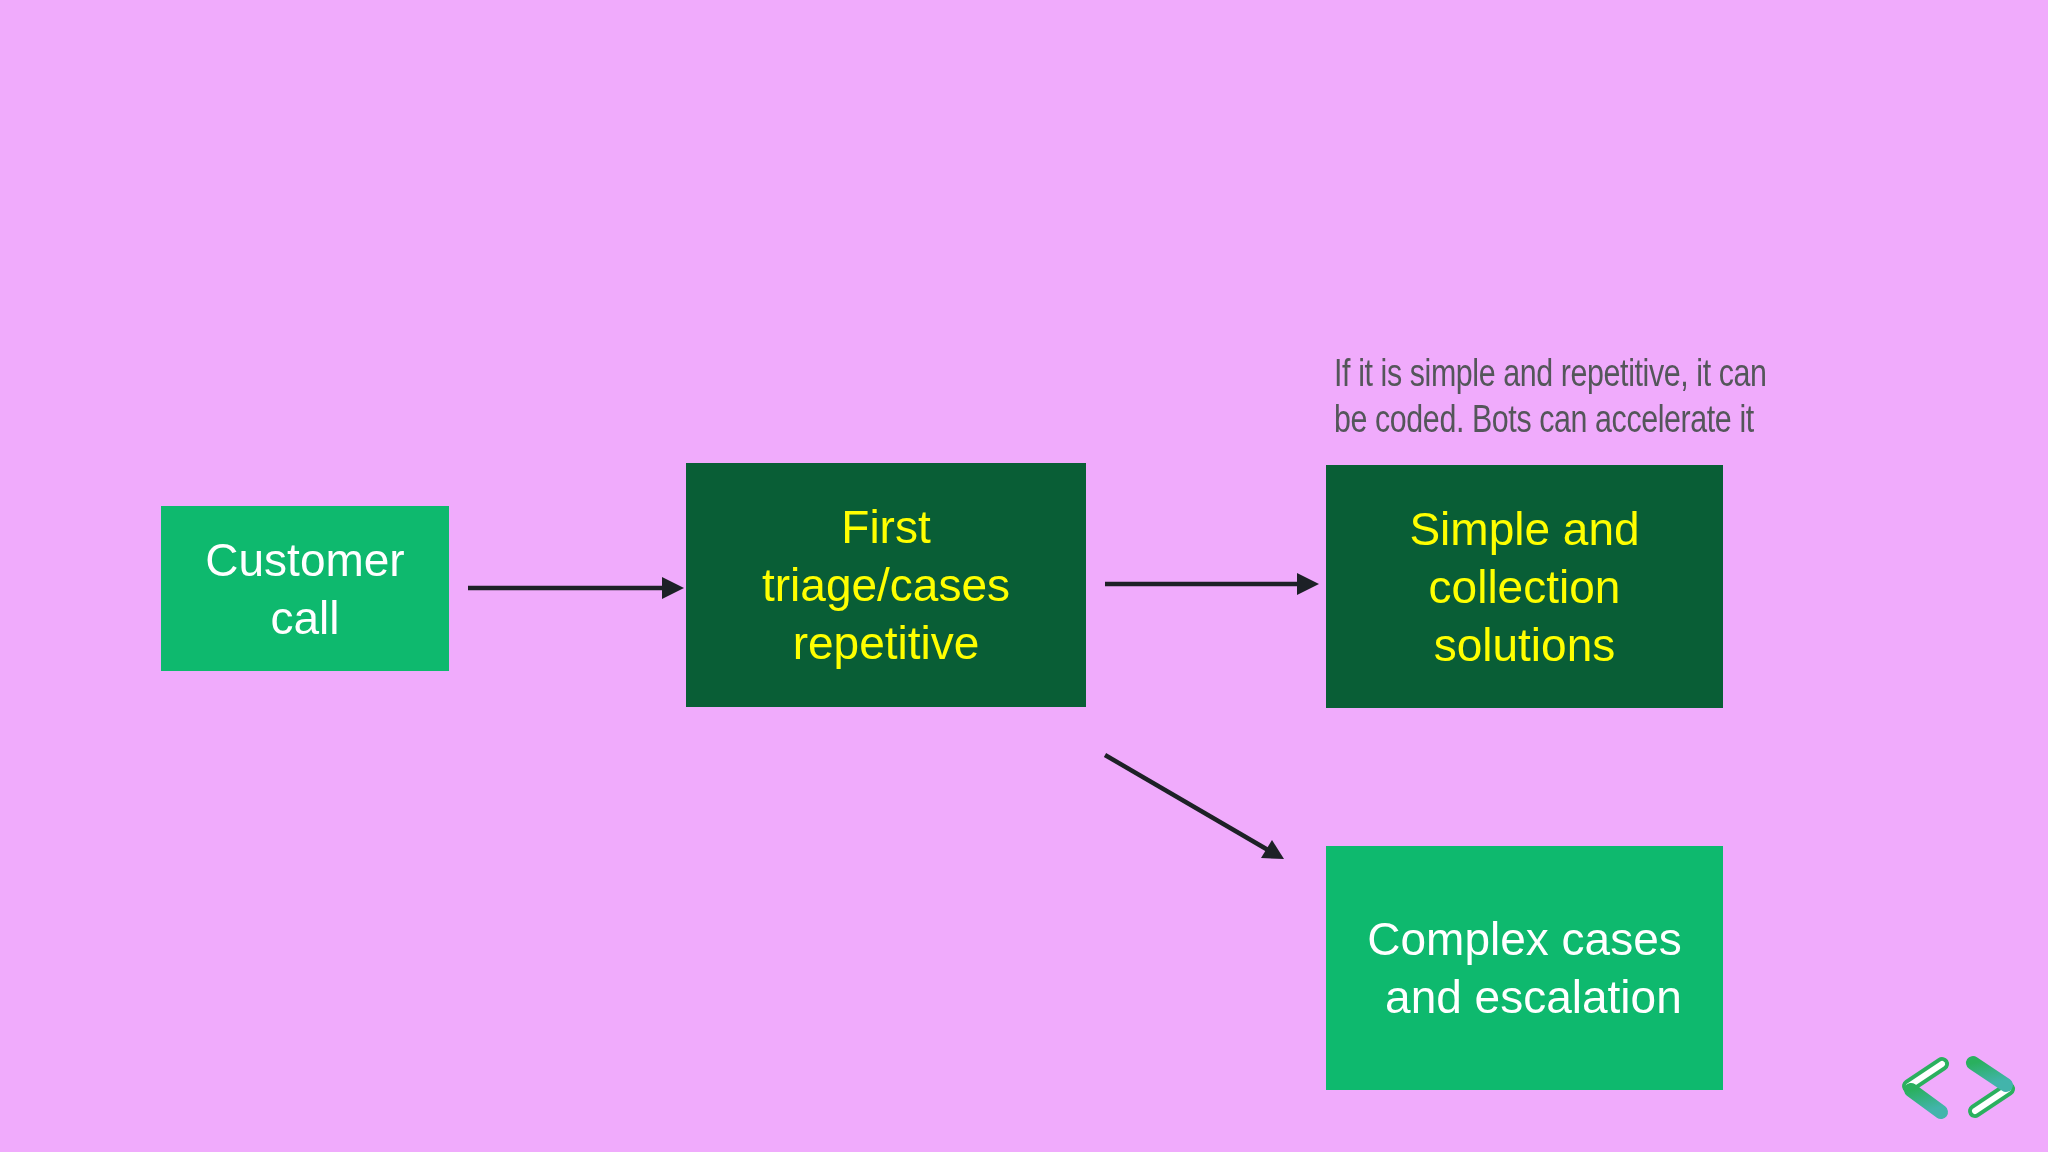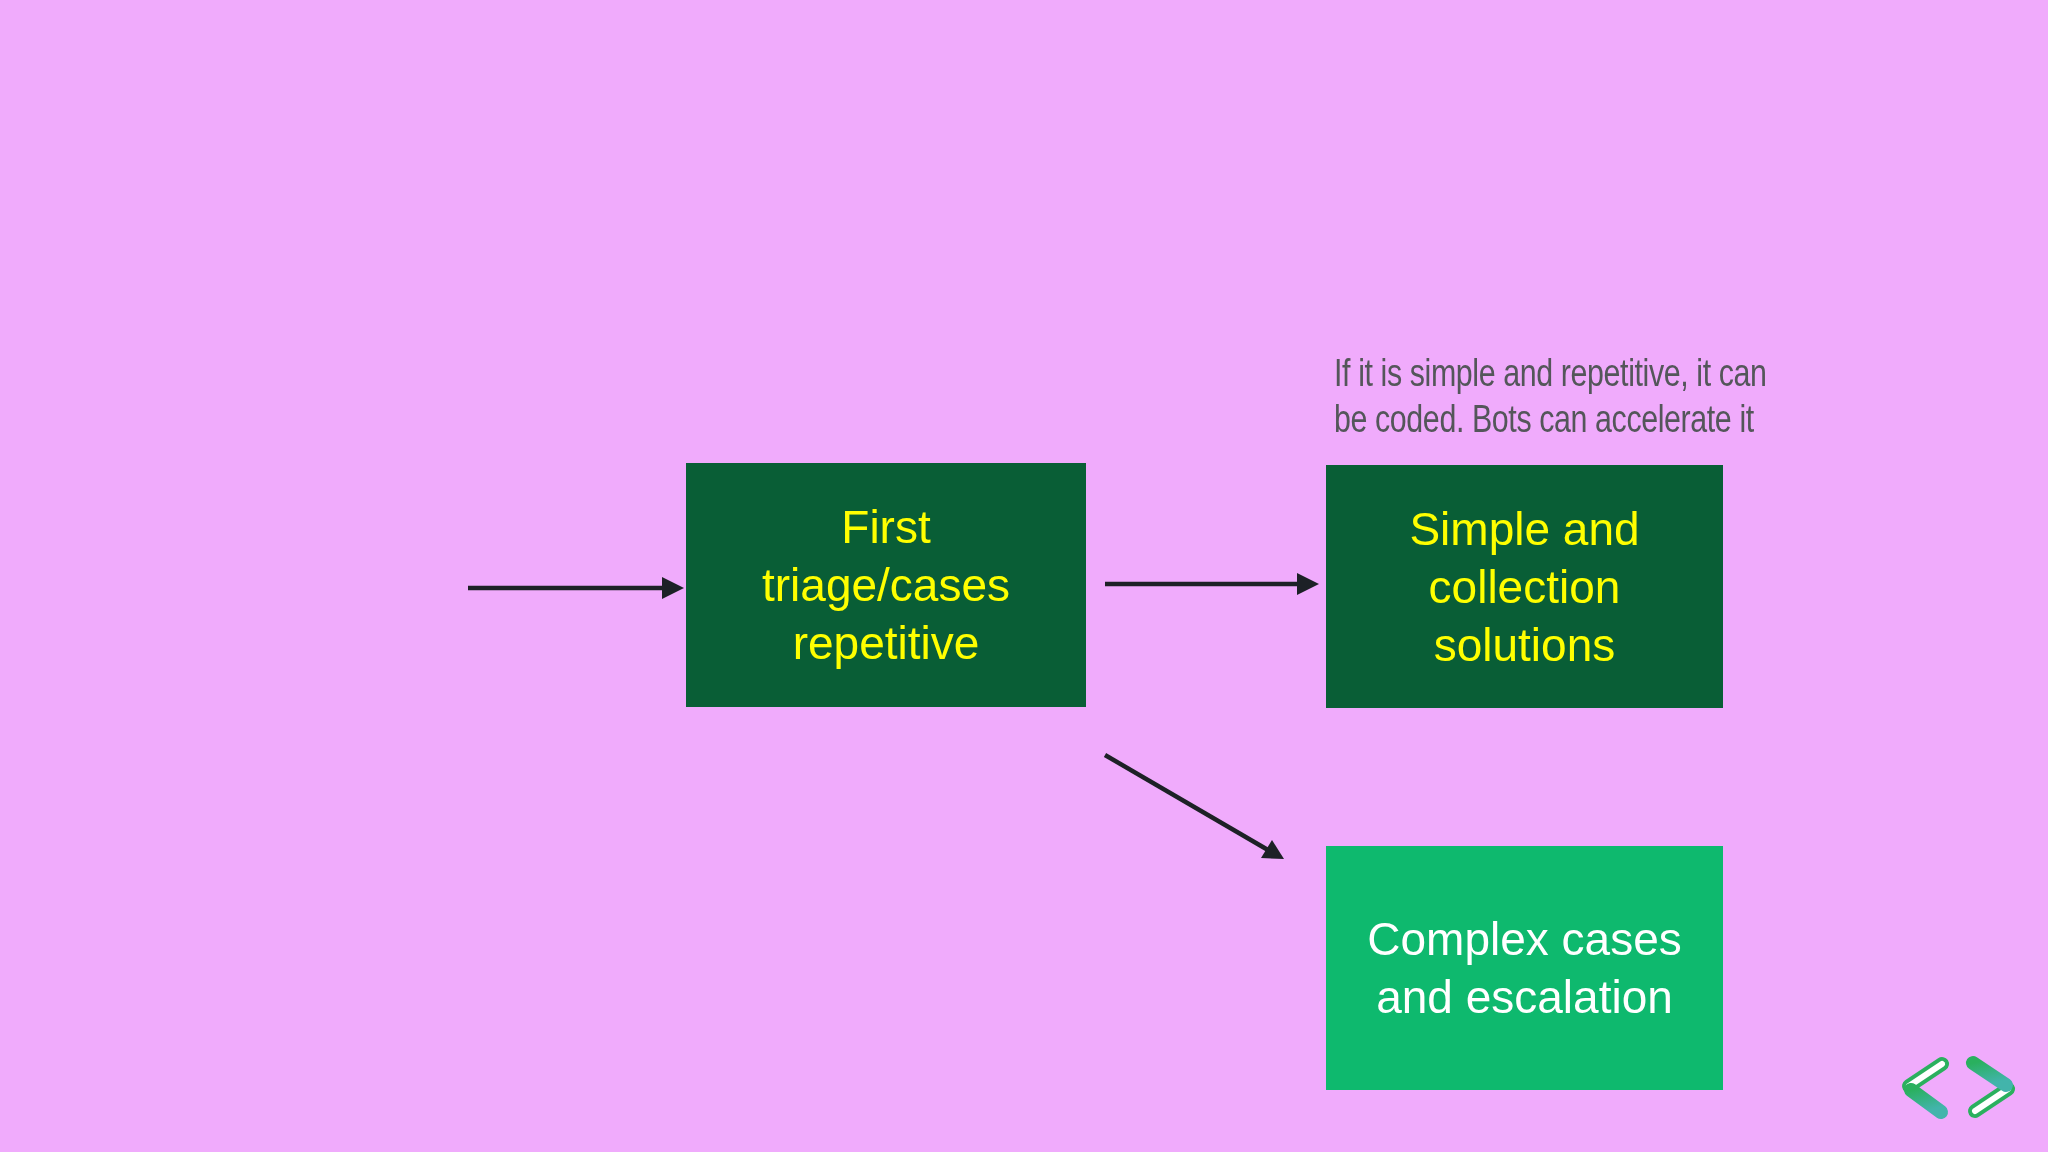--- a/index.html
+++ b/index.html
@@ -40,38 +40,44 @@
 </head>
 <body>
 
 <div class="slide">
 
   <div class="caption" style="color: rgb(84, 86, 90);">
     <span class="cap-line">If it is simple and repetitive, it can</span>
     <span class="cap-line">be coded. Bots can accelerate it</span>
   </div>
 
+  <div class="node node-light" id="node-customer-call" style="background-color: rgb(14, 185, 110);">
+    <div class="node-label" style="color: rgb(255, 255, 255);">
+      <span class="line">Customer</span>
+      <span class="line">call</span>
+    </div>
+  </div>
 
   <div class="node node-dark" id="node-first-triage" style="background-color: rgb(9, 94, 54);">
     <div class="node-label" style="color: rgb(255, 255, 0);">
       <span class="line">First</span>
       <span class="line">triage/cases</span>
       <span class="line">repetitive</span>
     </div>
   </div>
 
   <div class="node node-dark" id="node-simple-repetitive" style="background-color: rgb(9, 94, 54);">
     <div class="node-label" style="color: rgb(255, 255, 0); text-align: center;">
       <span class="line">Simple and</span>
       <span class="line">collection</span>
       <span class="line">solutions</span>
     </div>
   </div>
 
-  <div class="node node-light" id="node-complex-cases" style="background-color: rgb(14, 185, 110);">
+  <div class="node node-light" id="node-complex-cases" style="background-color: rgb(14, 185, 110); text-align: right;">
     <div class="node-label" style="color: rgb(255, 255, 255);">
       <span class="line">Complex cases</span>
       <span class="line">and escalation</span>
     </div>
   </div>
 
   <svg class="arrow-layer" width="2048" height="1152" viewBox="0 0 2048 1152">
     <g>
       <line x1="468" y1="588" x2="664" y2="588" stroke-width="4.5" style="stroke: rgb(29, 33, 38);"></line>
       <polygon points="662,577 684,588 662,599" style="fill: rgb(29, 33, 38);"></polygon>

